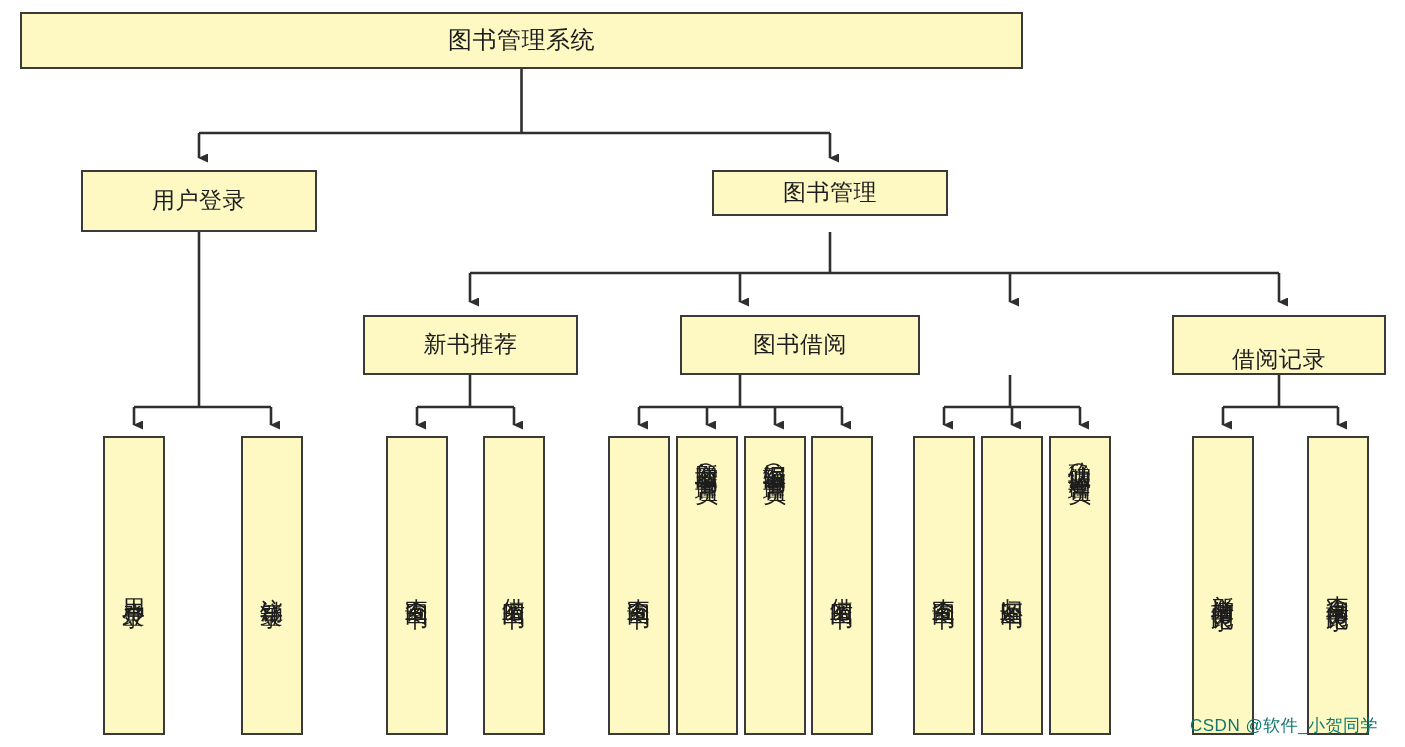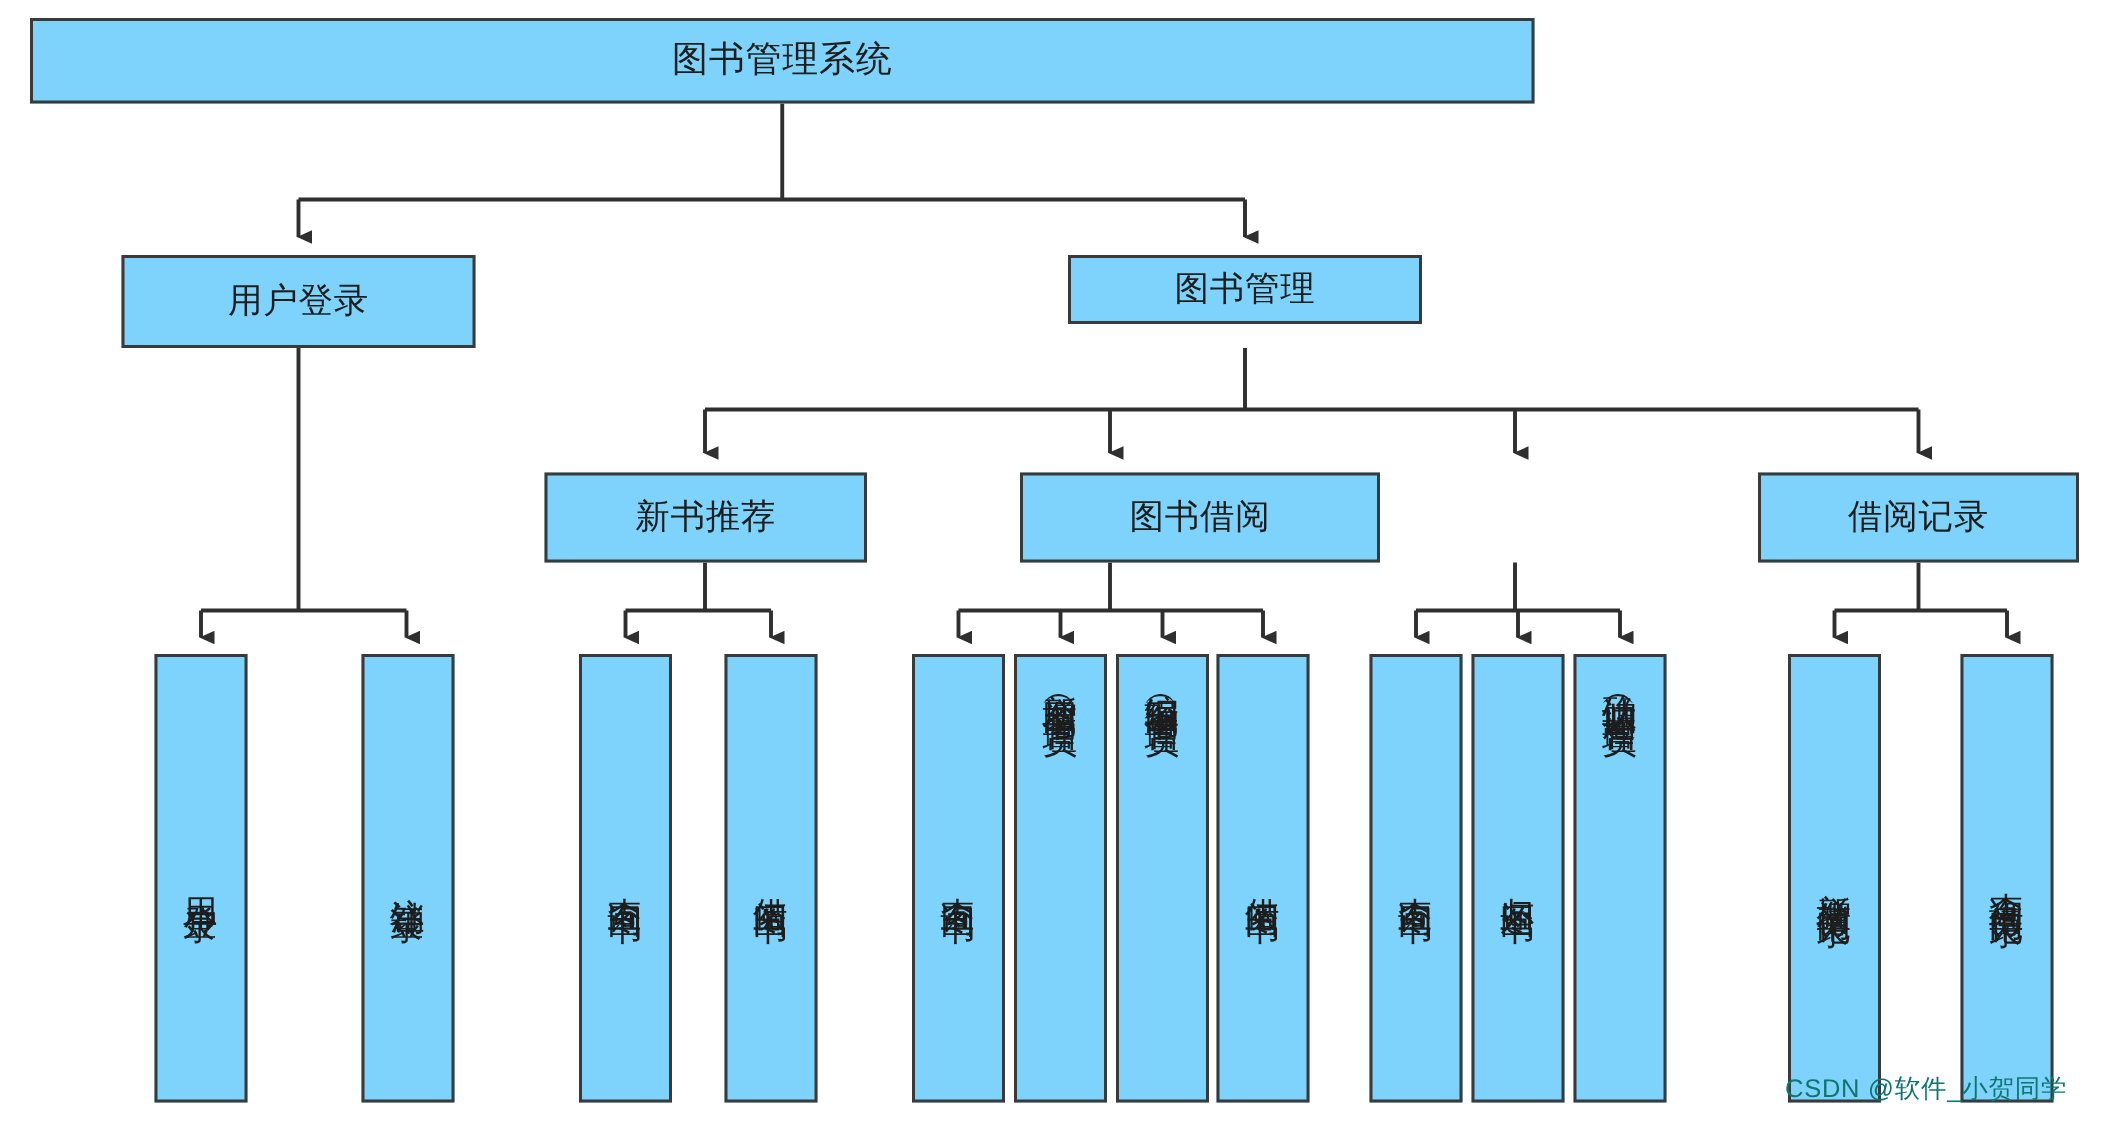--- a/index.html
+++ b/index.html
@@ -22,21 +22,21 @@
     position: absolute;
     left: 0;
     top: 0;
     width: 1405px;
     height: 747px;
     pointer-events: none;
   }
   .node {
     position: absolute;
     box-sizing: border-box;
-    background: #7dd3fc;
+    background: #fef9c3;
     border: 2px solid #3a3a3a;
     display: flex;
     align-items: center;
     justify-content: center;
     color: #1d1d1d;
     overflow: hidden;
   }
   .node-label {
     display: block;
     text-align: center;
@@ -144,21 +144,21 @@
   <div class="node horizontal" style="left:712px; top:170px; width:236px; height:46px;">
     <span class="node-label">图书管理</span>
   </div>
 
   <div class="node horizontal" style="left:363px; top:315px; width:215px; height:60px;">
     <span class="node-label">新书推荐</span>
   </div>
   <div class="node horizontal" style="left:632px; top:315px; width:240px; height:60px;margin-left:48px;">
     <span class="node-label">图书借阅</span>
   </div>
-  <div class="node horizontal" style="left:1172px; top:315px; width:214px; height:60px;">
+  <div class="node horizontal" style="left:1172px; top:315px; width:214px; height:60px;align-items:flex-end;">
     <span class="node-label">借阅记录</span>
   </div>
 
   <div class="node vertical centered" style="left:103px; top:436px; width:62px; height:299px;">
     <span class="node-label">用户登录</span>
   </div>
   <div class="node vertical centered" style="left:241px; top:436px; width:62px; height:299px;">
     <span class="node-label">注销登录</span>
   </div>
 

